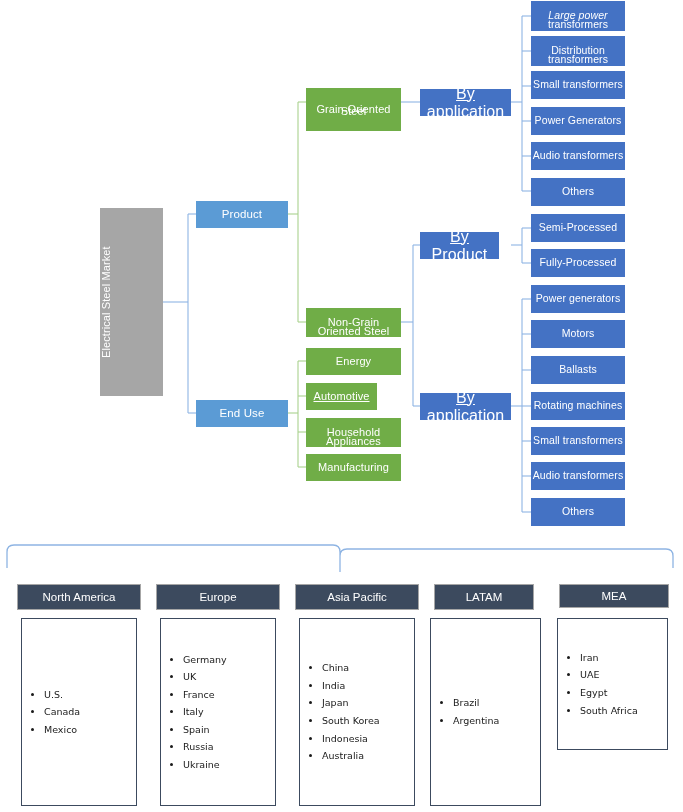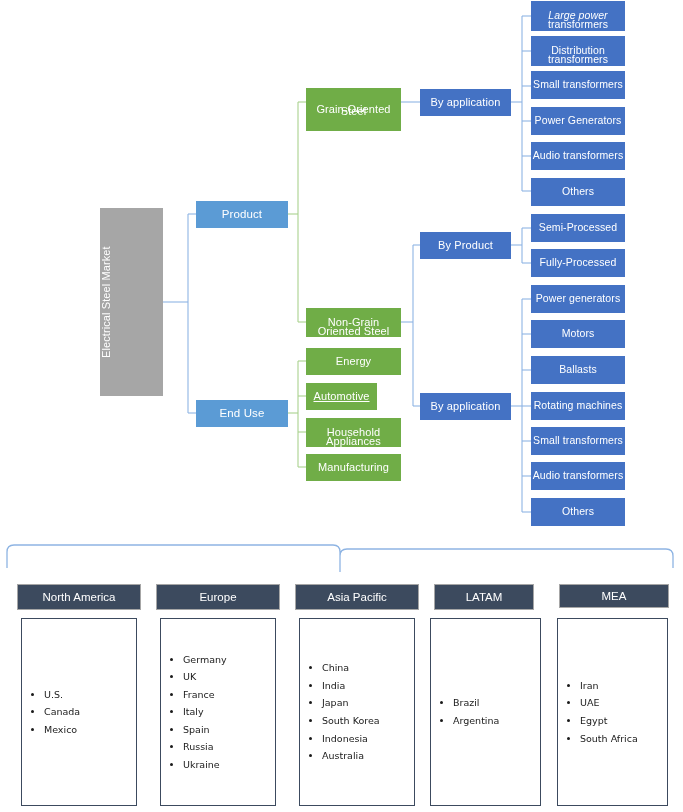--- a/index.html
+++ b/index.html
@@ -42,21 +42,21 @@
     writing-mode: vertical-rl;
     transform: rotate(180deg);
     justify-content: center;
     align-items: center;
   }
   
   .lvl1 { background: #5b9bd5; font-size: 11.5px; }
   
   .green { background: #70ad47; font-size: 11px; }
   
-  .blue { background: #4472c4; font-size: 11px; }
+  .blue { background: #4472c4; font-size: 16px; text-decoration: underline; }
   
   .leaf { background: #4472c4; font-size: 10.5px; }
 
   
   #wires { position: absolute; left:0; top:0; width:683px; height:812px; z-index:1; }
 
   
   .region-head {
     position: absolute;
     box-sizing: border-box;
@@ -199,21 +199,21 @@
   <div class="node green" style="left:306px; top:418px; width:95px; height:29px; background:transparent; align-items:flex-end; pointer-events:none;">
     <span>Appliances</span>
   </div>
   <div class="node green" style="left:306px; top:454px; width:95px; height:27px;">
     <span>Manufacturing</span>
   </div>
 
   <div class="node blue" style="left:420px; top:89px; width:91px; height:27px;">
     <span>By application</span>
   </div>
-  <div class="node blue" style="left:420px; top:232px; width:91px; height:27px;">
+  <div class="node blue" style="left:420px; top:232px; width:79px; height:27px;">
     <span>By Product</span>
   </div>
   <div class="node blue" style="left:420px; top:393px; width:91px; height:27px;">
     <span>By application</span>
   </div>
 
   <div class="node leaf" style="left:531px; top:1px; width:94px; height:30px;font-style:italic;">
     <span>Large power</span>
   </div>
   <div class="node leaf" style="left:531px; top:1px; width:94px; height:30px; background:transparent; align-items:flex-end; pointer-events:none;">
@@ -315,21 +315,21 @@
   <div class="region-body" style="left:430px; top:618px; width:111px; height:188px;">
     <ul>
       <li>Brazil</li>
       <li>Argentina</li>
     </ul>
   </div>
 
   <div class="region-head" style="left:559px; top:584px; width:110px; height:24px;">
     <span>MEA</span>
   </div>
-  <div class="region-body" style="left:557px; top:618px; width:111px; height:188px;">
+  <div class="region-body" style="left:557px; top:618px; width:111px; height:132px;">
     <ul>
       <li>Iran</li>
       <li>UAE</li>
       <li>Egypt</li>
       <li>South Africa</li>
     </ul>
   </div>
 
 </div>
 

